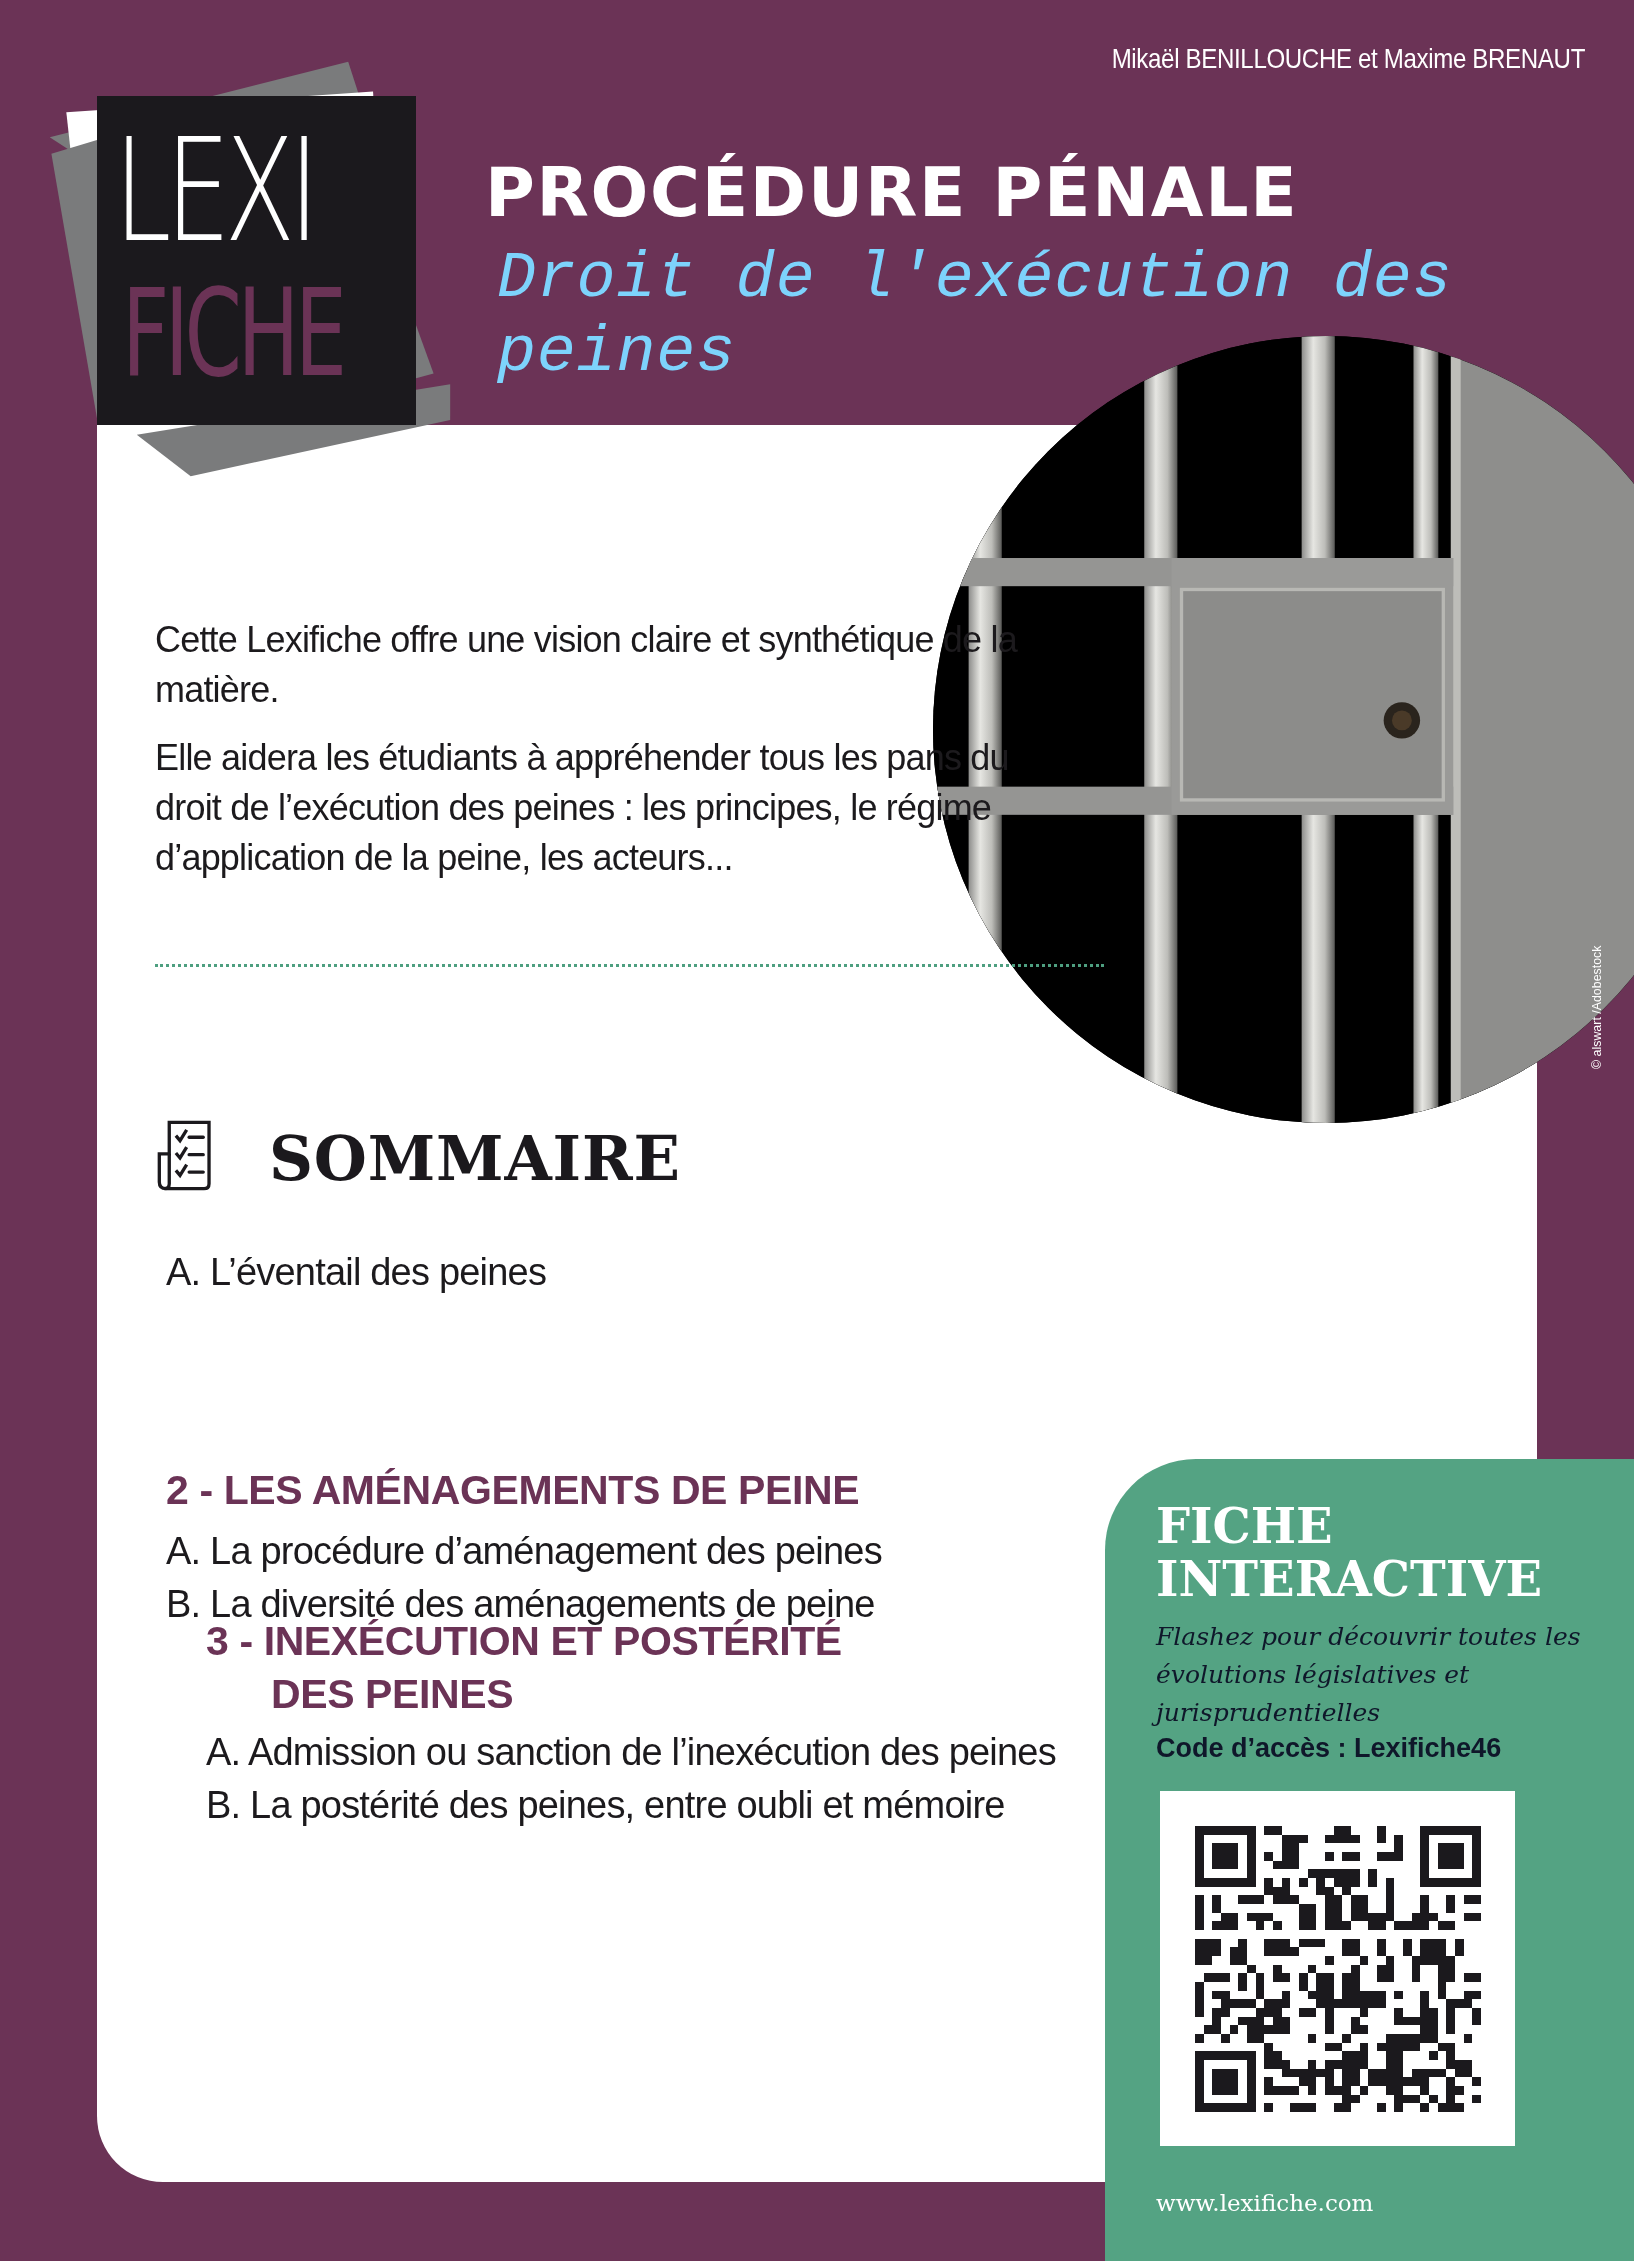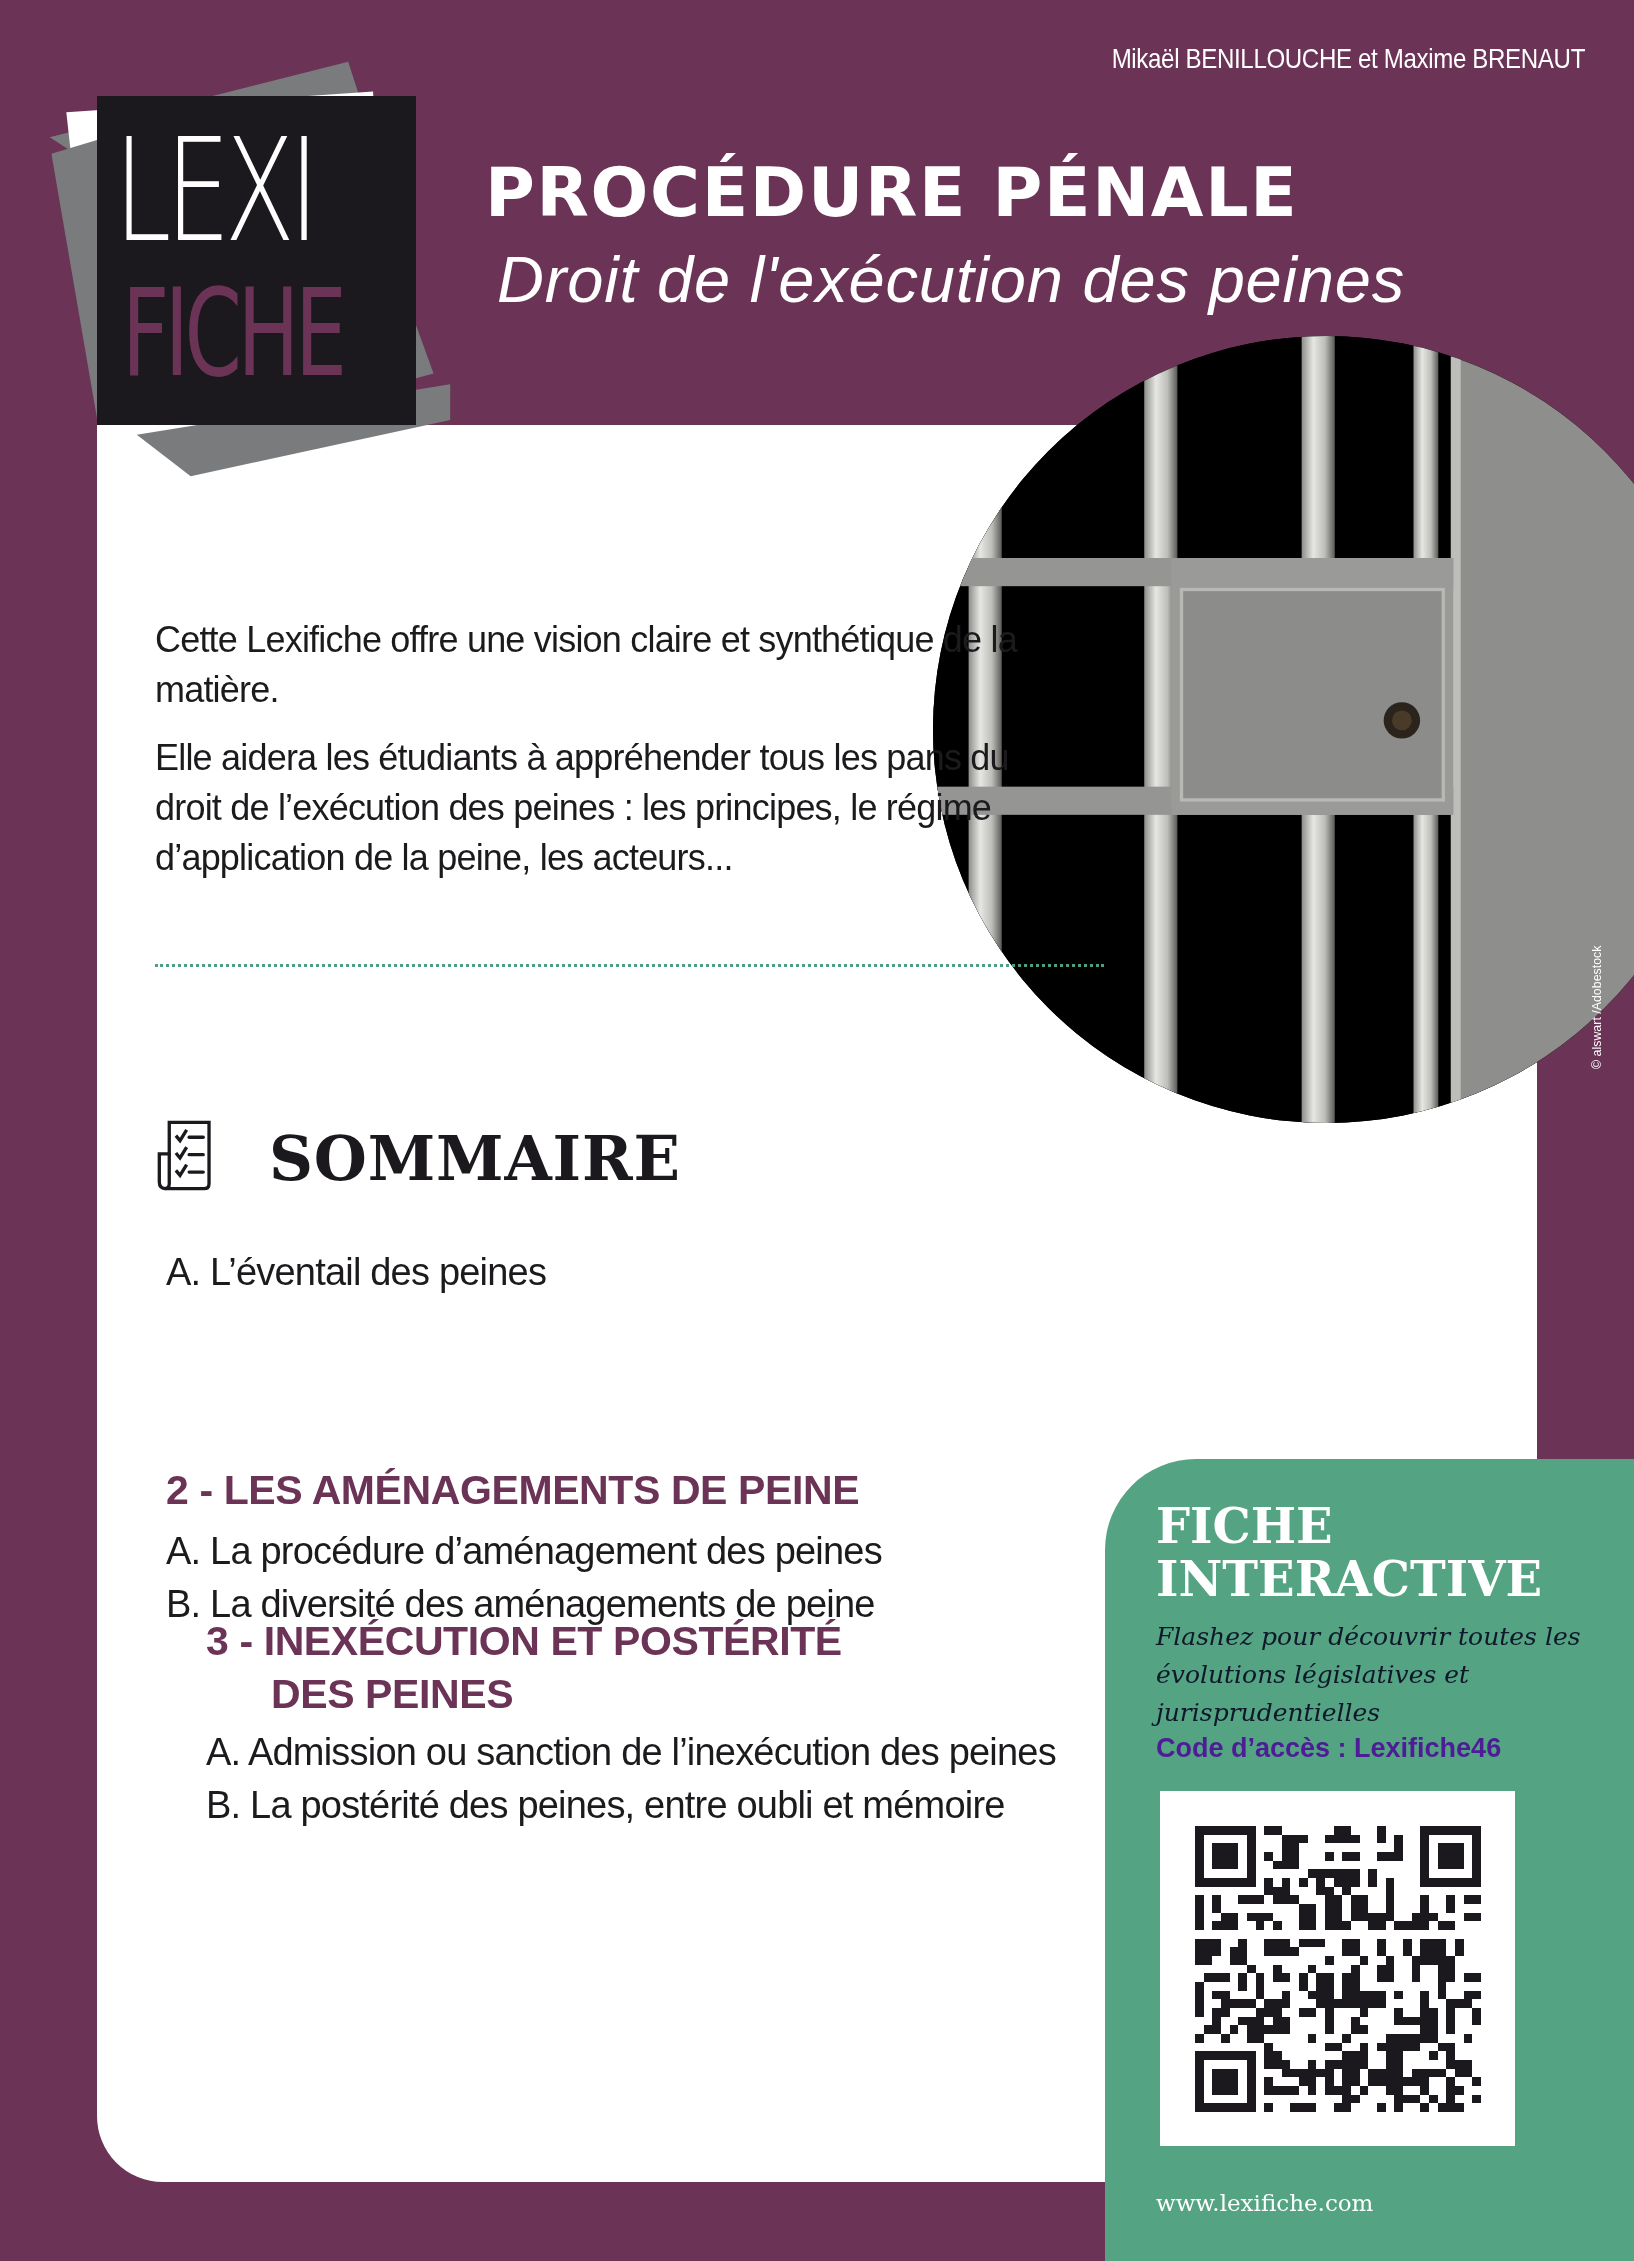--- a/index.html
+++ b/index.html
@@ -4,34 +4,34 @@
 <style>
   html, body { margin:0; padding:0; }
   body { width:1635px; height:2261px; position:relative; overflow:hidden; background:#6B3356; font-family:"Liberation Sans", sans-serif; }
   .abs { position:absolute; }
   .authors { left:995px; top:43px; width:590px; text-align:right; color:#fff; font-size:28px; letter-spacing:-0.4px; transform:scaleX(0.86); transform-origin:right center; }
   .white-panel { left:97px; top:425px; width:1440px; height:1757px; background:#fff; border-bottom-left-radius:66px; }
   .logo-box { left:97px; top:96px; width:319px; height:329px; background:#1B191D; }
   .logo-lexi { position:absolute; left:16.6px; top:33px; width:282px; color:#fff; font-size:143px; line-height:124px; font-family:"DejaVu Sans", sans-serif; font-weight:200; letter-spacing:-8.3px; transform:scaleX(0.72); transform-origin:left top; }
   .logo-fiche { position:absolute; left:25px; top:184px; width:282px; color:#6B3356; font-size:121px; line-height:108px; font-family:"DejaVu Sans", sans-serif; letter-spacing:-6.6px; transform:scaleX(0.68); transform-origin:left top; }
   .title { left:485px; top:153px; color:#fff; font-size:68px; font-weight:700; letter-spacing:1.7px; font-family:"DejaVu Sans", sans-serif; }
-  .subtitle { left:497px; top:242px; color:#ffffff; font-size:65px; font-style:italic; font-family:Liberation Sans, sans-serif; letter-spacing:0.8px;text-align:center; }
+  .subtitle { left:497px; top:242px; color:#7dd3fc; font-size:65px; font-style:italic; font-family:Liberation Mono, monospace; letter-spacing:0.8px; }
   .photo { left:933px; top:336px; width:787px; height:787px; border-radius:50%; overflow:hidden; background:#000; }
   .intro { left:155px; top:615px; width:879px; color:#1c1a1d; font-size:36px; line-height:50px; letter-spacing:-0.8px; }
   .intro p { margin:0 0 18px 0; }
   .dotted { left:155px; top:964px; width:949px; border-top:3.3px dotted #4E9F80; }
   .sommaire-icon { left:156px; top:1119px; width:58px; height:73px; }
   .sommaire-title { left:269px; top:1123px; font-size:61px; font-weight:700; color:#1b191d; font-family:"DejaVu Serif", serif; letter-spacing:0.8px; }
   .section { position:absolute; left:166px; }
   .sec-head { color:#6B3356; font-size:41px; font-weight:700; line-height:53px; letter-spacing:-0.4px; margin:0; }
   .sec-item { color:#1c1a1d; font-size:38px; line-height:53px; margin:0; letter-spacing:-0.8px; }
   .green-panel { left:1105px; top:1459px; width:530px; height:802px; background:#54A383; border-top-left-radius:91px; }
   .gp-title { position:absolute; left:51px; top:41px; color:#fff; font-size:48px; line-height:53px; font-weight:700; font-family:"DejaVu Serif", serif; }
   .gp-desc { position:absolute; left:51px; top:159px; width:431px; color:#0f172a; font-size:25px; line-height:38px; font-style:italic; font-family:"DejaVu Serif", serif; }
-  .gp-code { position:absolute; left:51px; top:274px; color:#4c1d95; font-size:27px; font-weight:700; }
+  .gp-code { position:absolute; left:51px; top:274px; color:#0f172a; font-size:27px; font-weight:700; }
   .qr-box { position:absolute; left:55px; top:332px; width:355px; height:355px; background:#fff; }
   .qr-svg { position:absolute; left:35px; top:35px; width:286px; height:286px; }
   .gp-url { position:absolute; left:51px; top:731px; color:#fff; font-size:23px; font-family:"DejaVu Serif", serif; }
   .credit { left:1590px; top:1069px; color:#fff; font-size:12.4px; transform:rotate(-90deg); transform-origin:left top; white-space:nowrap; }
 </style>
 </head>
 <body>
 
 <div class="abs authors">Mikaël BENILLOUCHE et Maxime BRENAUT</div>
 

